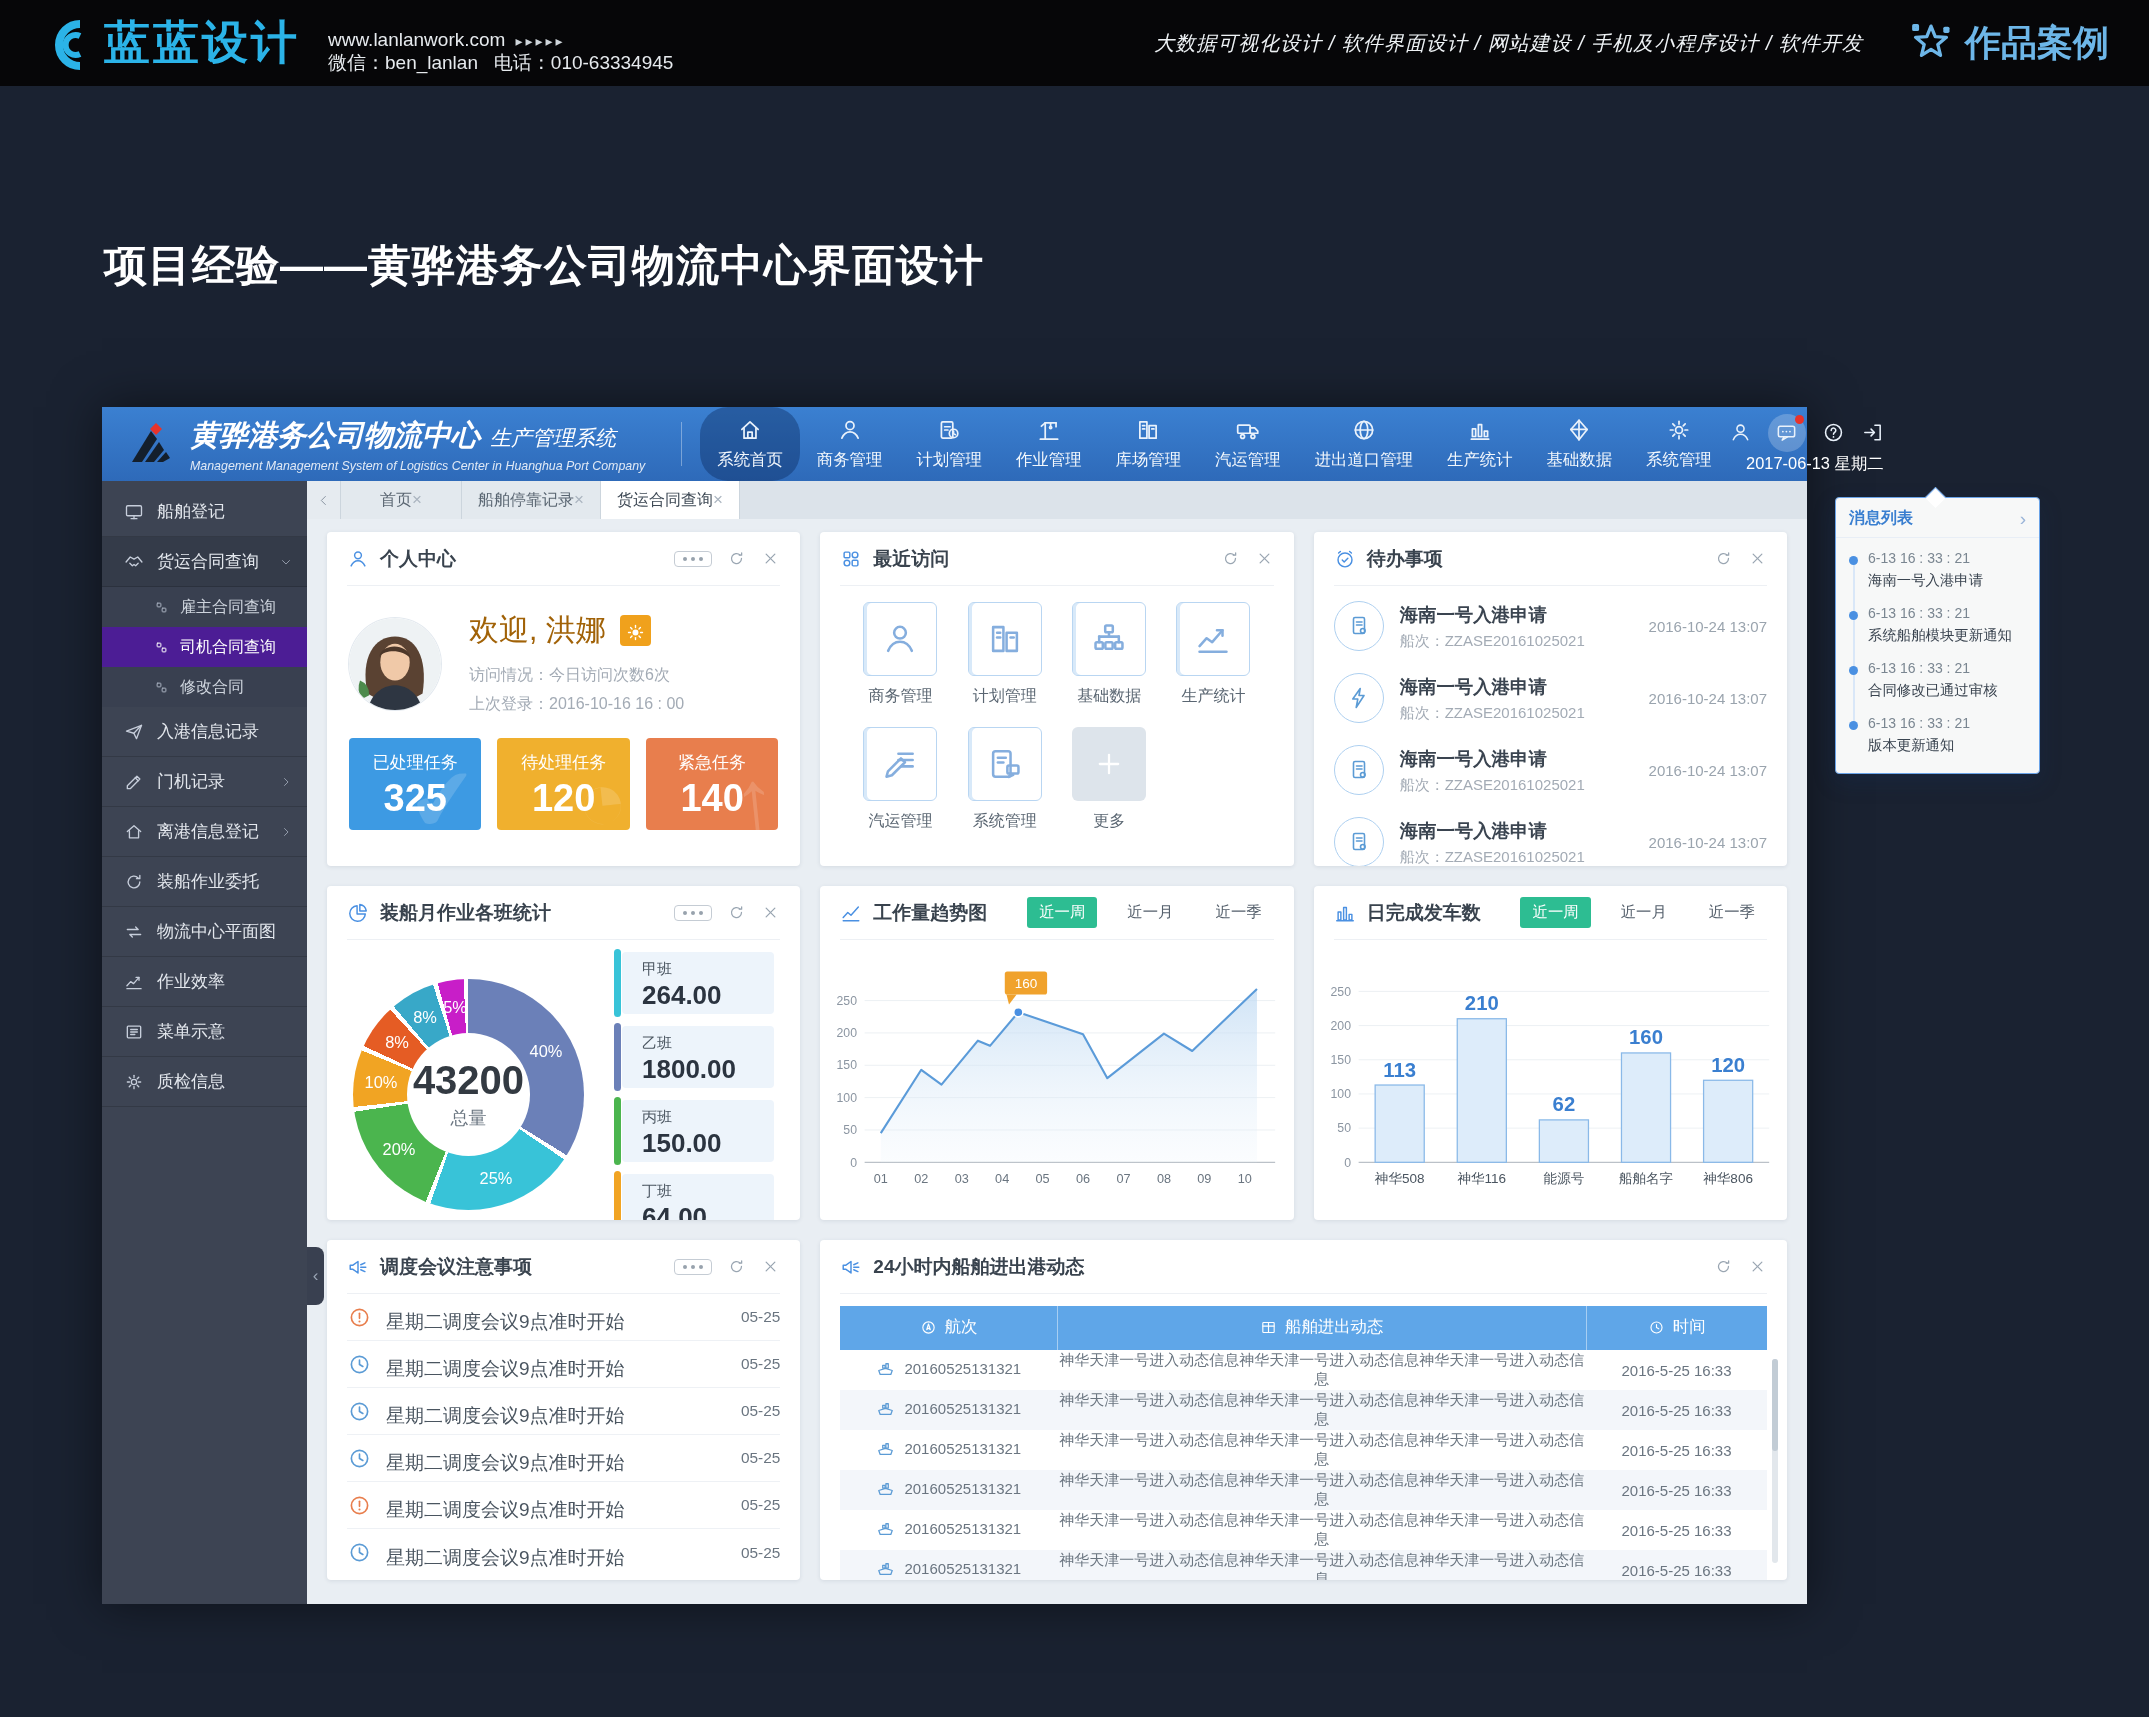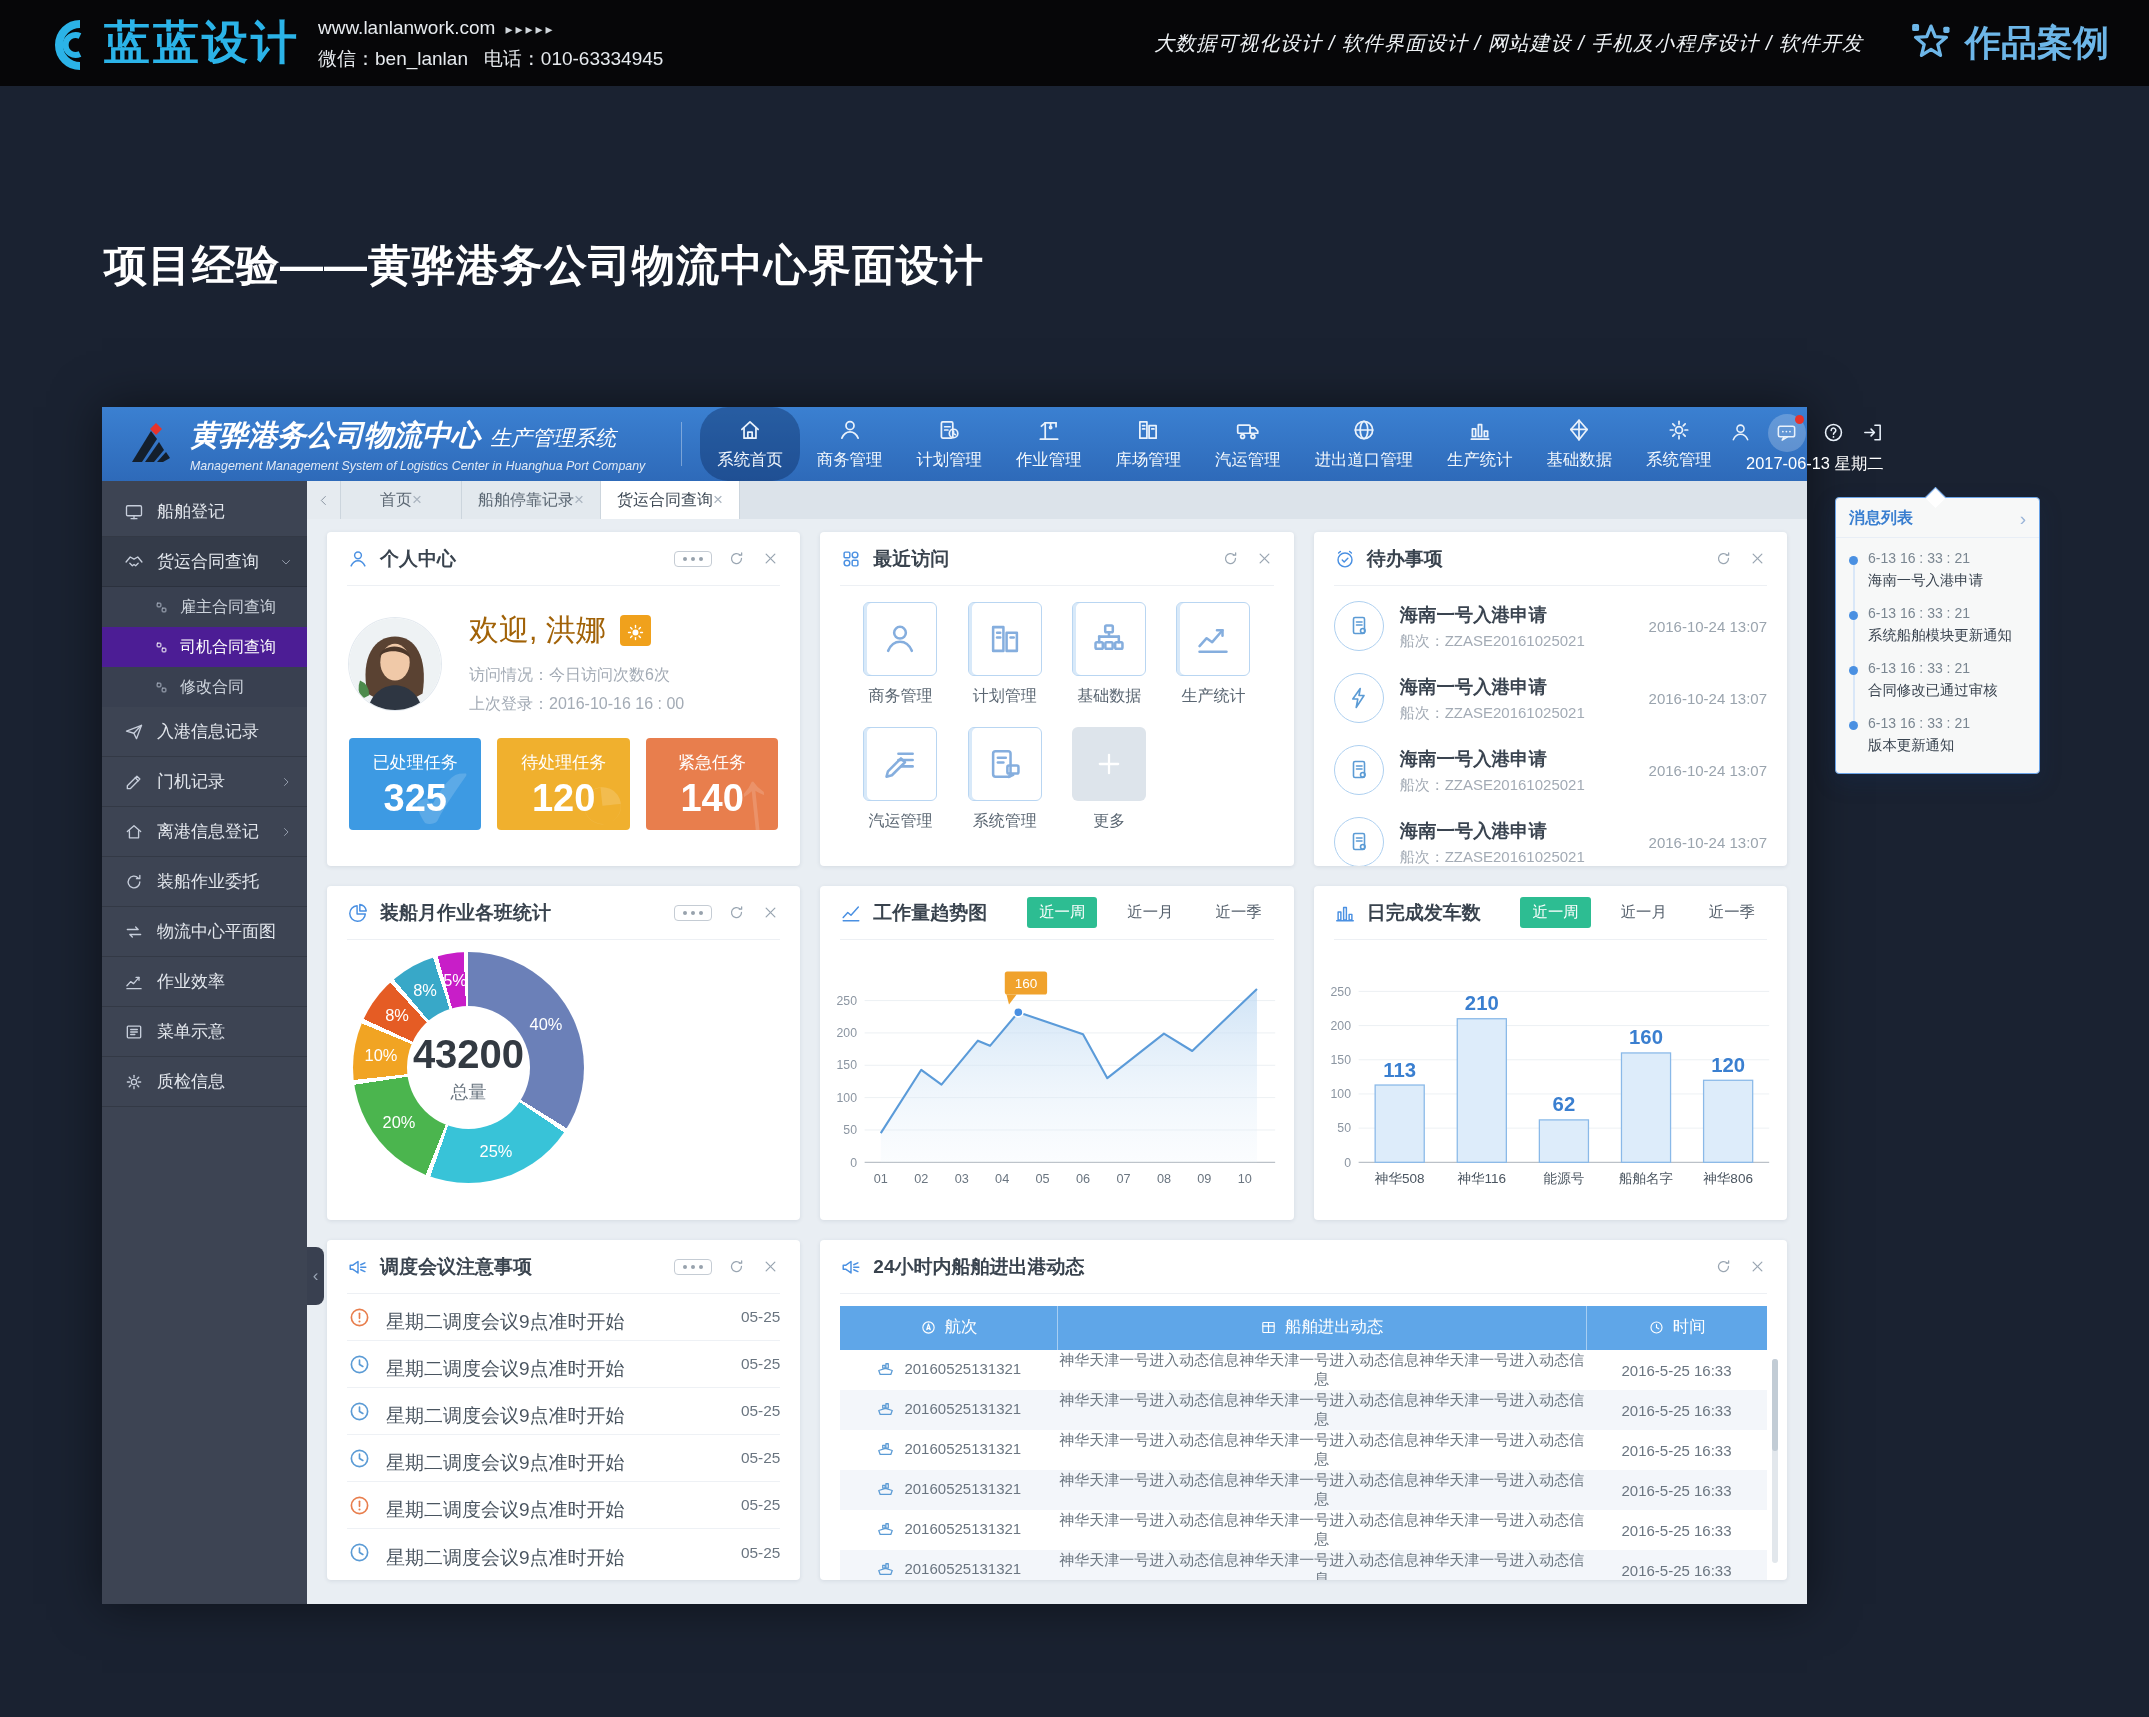--- a/index.html
+++ b/index.html
@@ -3,21 +3,21 @@
 <meta charset="utf-8">
 <style>
   html,body{margin:0;padding:0;background:#10151f;}
   *{box-sizing:border-box;}
   .page{position:relative;width:2149px;height:1717px;background:#1a2231;font-family:"Liberation Sans","DejaVu Sans",sans-serif;overflow:hidden;}
   .ic{display:inline-block;vertical-align:middle;}
   
   .topbar{position:absolute;left:0;top:0;width:2149px;height:86px;background:#060608;display:flex;align-items:center;padding:0 40px;}
   .brand{display:flex;align-items:flex-end;gap:6px;}
   .brand-name{font-size:46px;font-weight:bold;color:#2bb3e8;letter-spacing:3px;}
-  .brand-info{margin-left:12px;color:#e6eaee;font-size:19px;line-height:30px;}
+  .brand-info{margin-left:22px;color:#e6eaee;font-size:19px;line-height:22px;}
   .brand-info .arrows{color:#cfd5da;font-size:14px;letter-spacing:3px;margin-left:10px;}
   .services{margin-left:auto;font-style:italic;font-size:20px;color:#eef2f5;margin-right:46px;letter-spacing:1px;}
   .portfolio{display:flex;align-items:center;gap:12px;color:#6db6e8;font-size:36px;font-weight:bold;}
   
   .page-title{position:absolute;left:104px;top:237px;margin:0;font-size:43px;font-weight:bold;color:#ffffff;letter-spacing:1px;}
   
   .dashboard{position:absolute;left:102px;top:407px;width:1705px;height:1197px;background:#e9eef3;box-shadow:0 0 46px rgba(0,0,0,.5);font-size:16px;}
   .dash-header{height:74px;background:linear-gradient(180deg,#3b80d1,#2e6ab9);display:flex;align-items:stretch;color:#fff;}
   .dash-brand{display:flex;align-items:center;padding-left:26px;gap:14px;flex:none;}
   .db-text .dash-title{font-size:29px;font-weight:bold;font-style:italic;white-space:nowrap;}
@@ -776,20 +776,42 @@
                     <span class="dlabel" style="left:28px;top:103px">10%</span>
                     <span class="dlabel" style="left:44px;top:63px">8%</span>
                     <span class="dlabel" style="left:72px;top:38px">8%</span>
                     <span class="dlabel" style="left:102px;top:28px">5%</span>
                   </div>
                 <div class="donut-center">
                   <div class="dc-v">43200</div>
                   <div class="dc-l">总量</div>
                 </div>
               </div>
+              <div class="legend" id="donut-legend">
+                  <div class="legend-row">
+                    <span class="legend-bar" style="background:#38c3d8"></span>
+                    <div class="lg-n">甲班</div>
+                    <div class="lg-v">264.00</div>
+                  </div>
+                  <div class="legend-row">
+                    <span class="legend-bar" style="background:#6b80b8"></span>
+                    <div class="lg-n">乙班</div>
+                    <div class="lg-v">1800.00</div>
+                  </div>
+                  <div class="legend-row">
+                    <span class="legend-bar" style="background:#4bb54e"></span>
+                    <div class="lg-n">丙班</div>
+                    <div class="lg-v">150.00</div>
+                  </div>
+                  <div class="legend-row">
+                    <span class="legend-bar" style="background:#f1a423"></span>
+                    <div class="lg-n">丁班</div>
+                    <div class="lg-v">64.00</div>
+                  </div>
+                </div>
             </div>
           </section>
 
           <section class="card">
             <div class="card-hd">
               <span class="hd-ic"><svg class="ic " viewBox="0 0 24 24" fill="none" stroke="currentColor" stroke-width="1.6" stroke-linecap="round" stroke-linejoin="round">
                     <path d="M3.5 17l5-5.5 3.5 3 8-9"></path>
                     <line x1="3.5" y1="20.5" x2="20.5" y2="20.5"></line>
                   </svg></span>
               <span class="hd-title">工作量趋势图</span>

